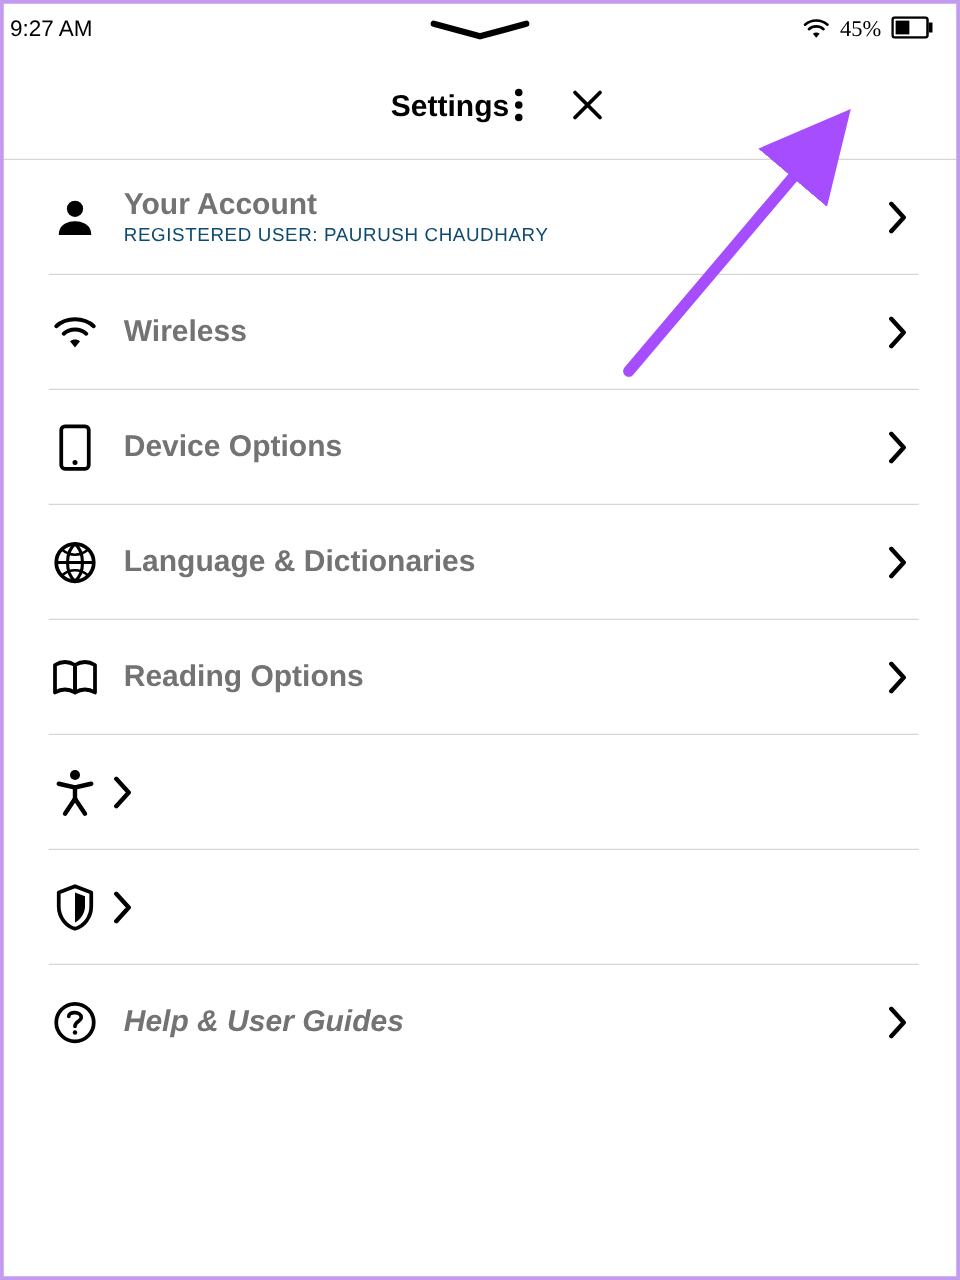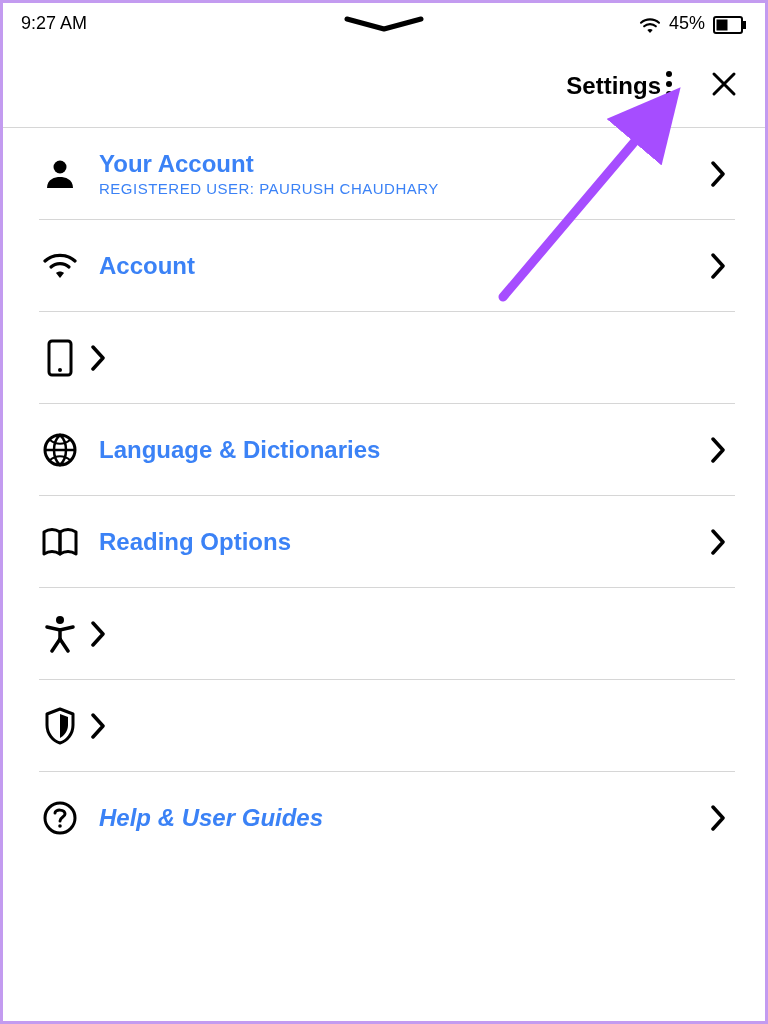--- a/index.html
+++ b/index.html
@@ -10,45 +10,46 @@
     border: 3px solid #c39bf0;
     position: relative;
     overflow: hidden;
   }
 
   
   .status-bar {
     display: flex;
     align-items: center;
     justify-content: space-between;
-    padding: 10px 18px 6px 18px;
+    padding: 10px 18px 6px 5px;
     font-size: 18px;
     font-weight: 500;
     color: #000;
   }
   .status-right {
     display: flex;
-    align-items: flex-end;
+    align-items: flex-start;
     gap: 8px;
+    font-family: Liberation Serif, serif;
   }
   .status-right svg { display: block; }
 
   
   .swipe-handle {
     position: absolute;
     top: 12px;
     left: 50%;
     transform: translateX(-50%);
   }
 
   
   .header {
     display: flex;
     align-items: center;
-    justify-content: flex-end;
+    justify-content: center;
     padding: 26px 24px 22px 56px;
     border-bottom: 1px solid #d6d6d6;
   }
   .header-title {
     font-size: 24px;
     font-weight: 700;
     color: #000;
   }
   .header-actions {
     display: flex;
@@ -86,26 +87,26 @@
     justify-content: center;
     flex-shrink: 0;
   }
   .item-text {
     flex: 1;
     padding-left: 18px;
   }
   .item-label {
     font-size: 24px;
     font-weight: 700;
-    color: #3b82f6;
+    color: #737373;
   }
   .item-sub {
     font-size: 15px;
     font-weight: 500;
-    color: #3b82f6;
+    color: #0c4a6e;
     letter-spacing: 0.5px;
     margin-top: 2px;
   }
   .item-chevron {
     width: 34px;
     display: flex;
     justify-content: center;
   }
 
   
@@ -190,36 +191,39 @@
 
   <div class="settings-item">
     <span class="item-icon">
       <svg width="36" height="30" viewBox="0 0 36 30">
         <path d="M18 27 L14 22 C16.3 20 19.7 20 22 22 Z" fill="#000"></path>
         <path d="M9 16 C13.8 11.5 22.2 11.5 27 16" stroke="#000" stroke-width="3.2" fill="none" stroke-linecap="round"></path>
         <path d="M3 10 C11 2.5 25 2.5 33 10" stroke="#000" stroke-width="3.2" fill="none" stroke-linecap="round"></path>
       </svg>
     </span>
     <div class="item-text">
-      <div class="item-label">Account</div>
+      <div class="item-label">Wireless</div>
     </div>
     <span class="item-chevron">
       <svg width="14" height="26" viewBox="0 0 14 26">
           <path d="M2 2 L12 13 L2 24" stroke="#000" stroke-width="3.5" fill="none" stroke-linecap="round" stroke-linejoin="round"></path>
         </svg>
     </span>
   </div>
 
   <div class="settings-item">
     <span class="item-icon">
       <svg width="26" height="38" viewBox="0 0 26 38">
         <rect x="2" y="2" width="22" height="34" rx="3" fill="none" stroke="#000" stroke-width="3"></rect>
         <circle cx="13" cy="31" r="2" fill="#000"></circle>
       </svg>
     </span>
+    <div class="item-text">
+      <div class="item-label">Device Options</div>
+    </div>
     <span class="item-chevron">
       <svg width="14" height="26" viewBox="0 0 14 26">
           <path d="M2 2 L12 13 L2 24" stroke="#000" stroke-width="3.5" fill="none" stroke-linecap="round" stroke-linejoin="round"></path>
         </svg>
     </span>
   </div>
 
   <div class="settings-item">
     <span class="item-icon">
       <svg width="36" height="36" viewBox="0 0 36 36">

